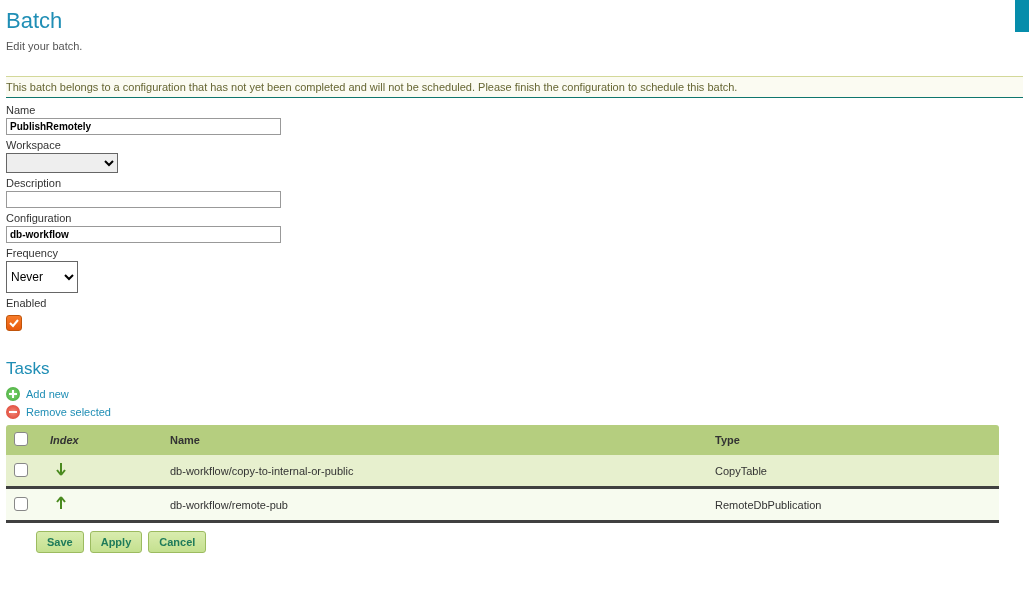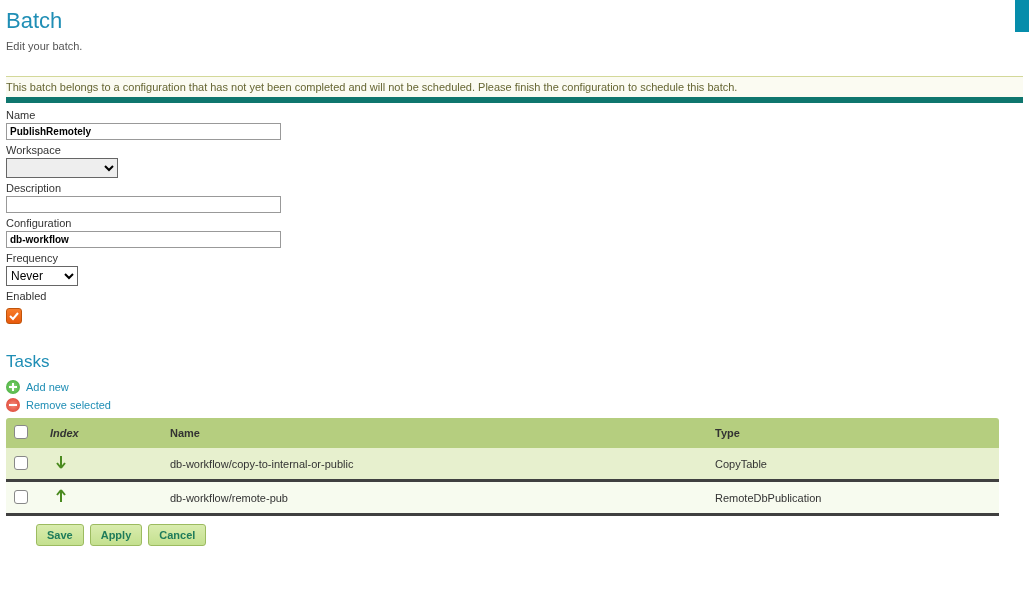--- a/index.html
+++ b/index.html
@@ -29,21 +29,21 @@
   .subtitle {
     font-size: 11px;
     color: #555;
     margin-bottom: 24px;
   }
   .warning-bar {
     font-size: 11px;
     color: #666633;
     padding: 4px 0 4px 0;
     border-top: 1px solid #d3d899;
-    border-bottom: 6px solid #0f766e;
+    border-bottom: 1px solid #0f766e;
     background: #fbfbf2;
     margin-bottom: 6px;
   }
   .form-label {
     font-size: 11px;
     color: #333;
     margin-top: 4px;
     margin-bottom: 2px;
   }
   .text-input {
@@ -62,21 +62,21 @@
     border: 1px solid #666;
     background: #eee;
     height: 20px;
   }
   .select-freq {
     width: 72px;
     font-family: inherit;
     font-size: 12px;
     border: 1px solid #666;
     background: #fff;
-    height: 20px;
+    height: 32px;
   }
   .checkbox-enabled {
     width: 16px;
     height: 16px;
     border: 1px solid #c0540a;
     border-radius: 3px;
     background: linear-gradient(#f77c2a, #e8590c);
     display: inline-flex;
     align-items: center;
     justify-content: center;

